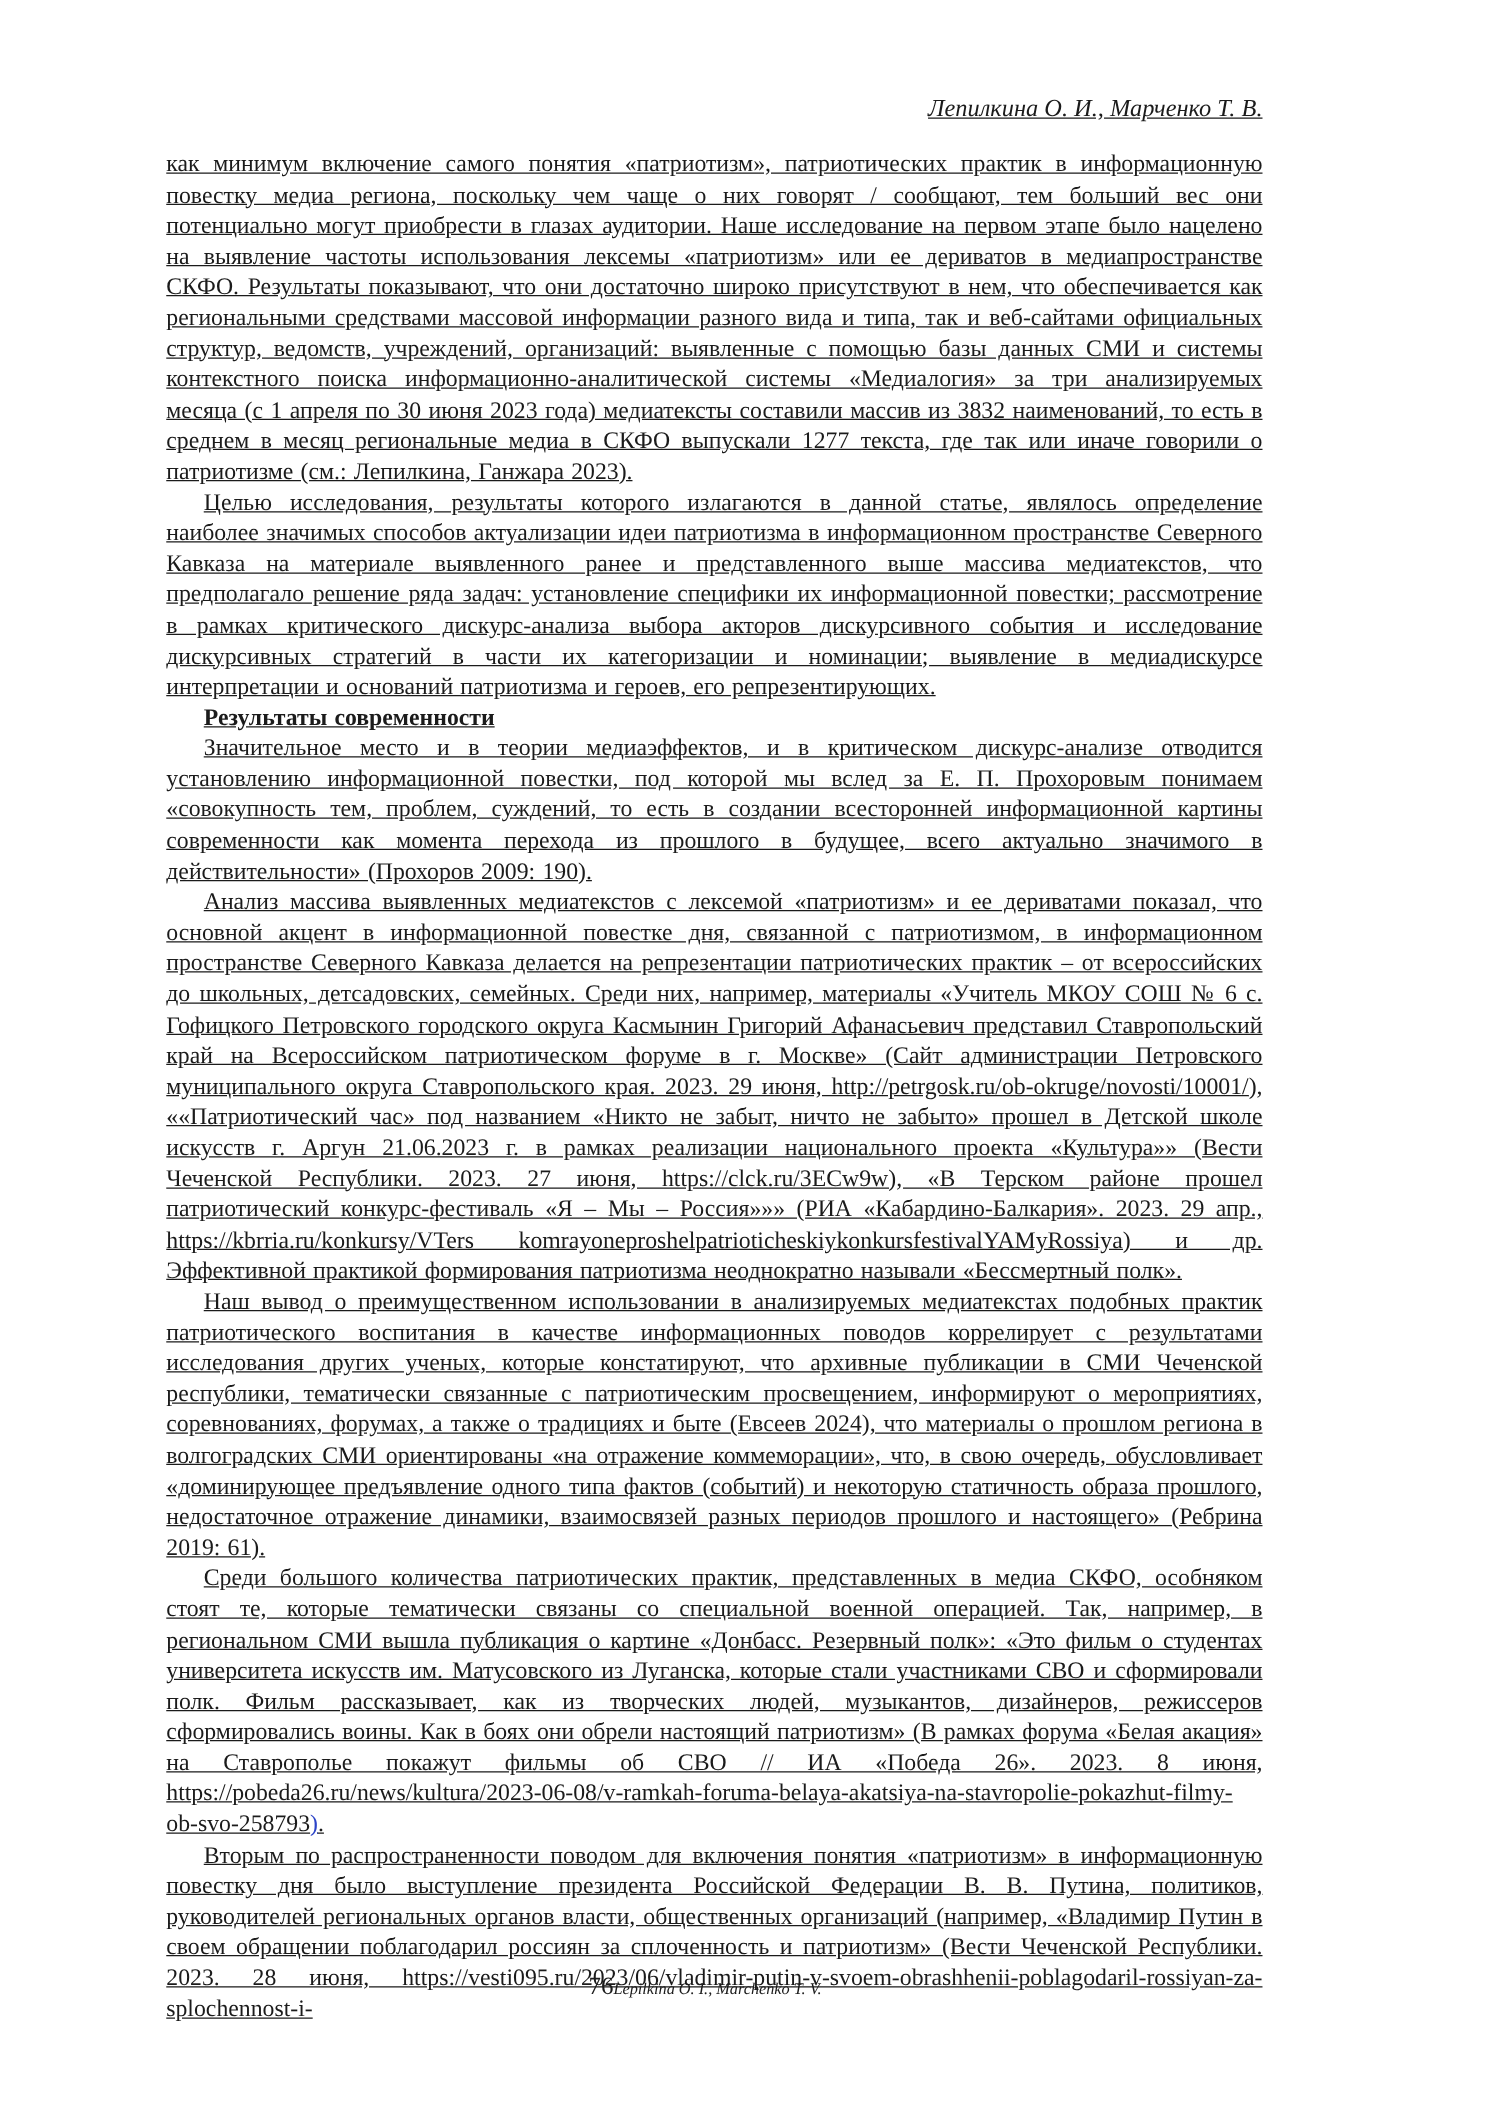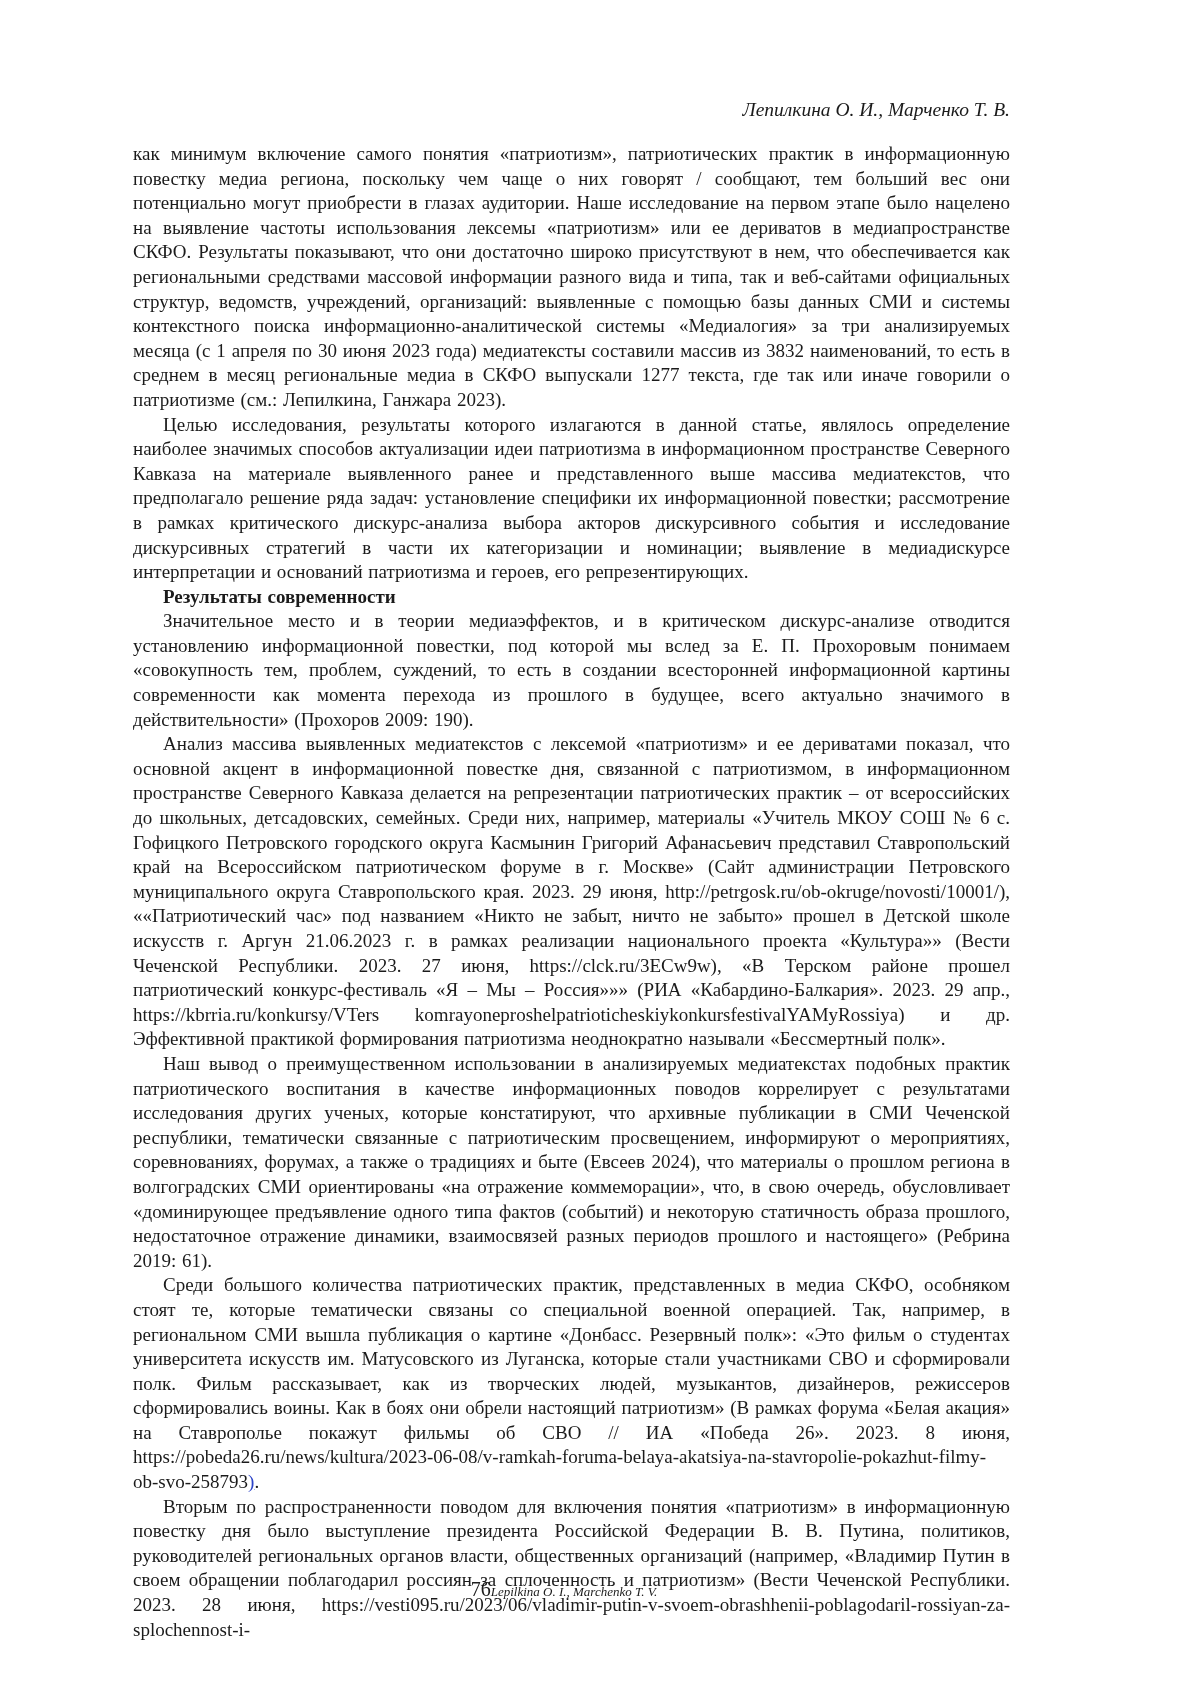--- a/index.html
+++ b/index.html
@@ -8,22 +8,23 @@
     height: 1697px;
     background: #ffffff;
     color: #1b1b1b;
     font-family: "Liberation Serif", serif;
     position: relative;
     overflow: hidden;
   }
   .page-inner {
     position: absolute;
     left: 133px;
-    top: 98px;
+    top: 76px;
     width: 877px;
+    text-decoration: underline;
   }
   .running-head {
     text-align: right;
     font-style: italic;
     font-size: 19.5px;
     line-height: 24px;
     margin-bottom: 20px;
   }
   .article p {
     margin: 0;

